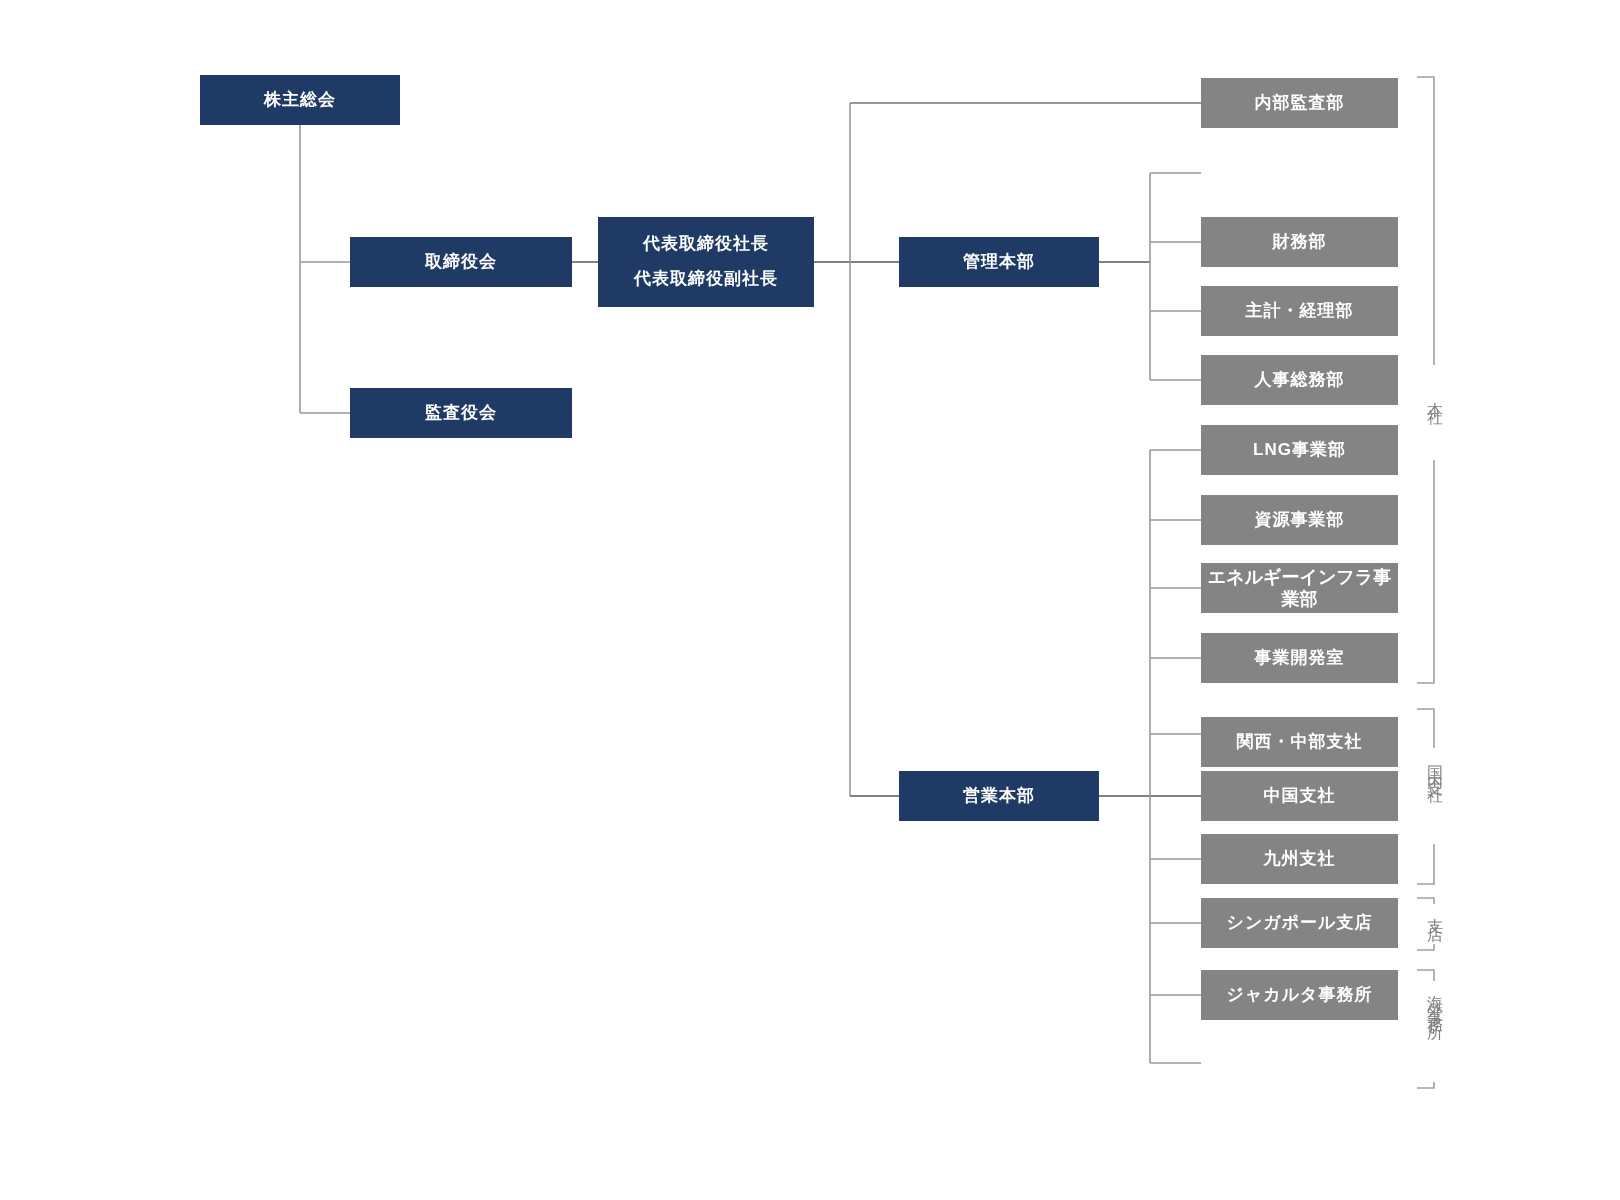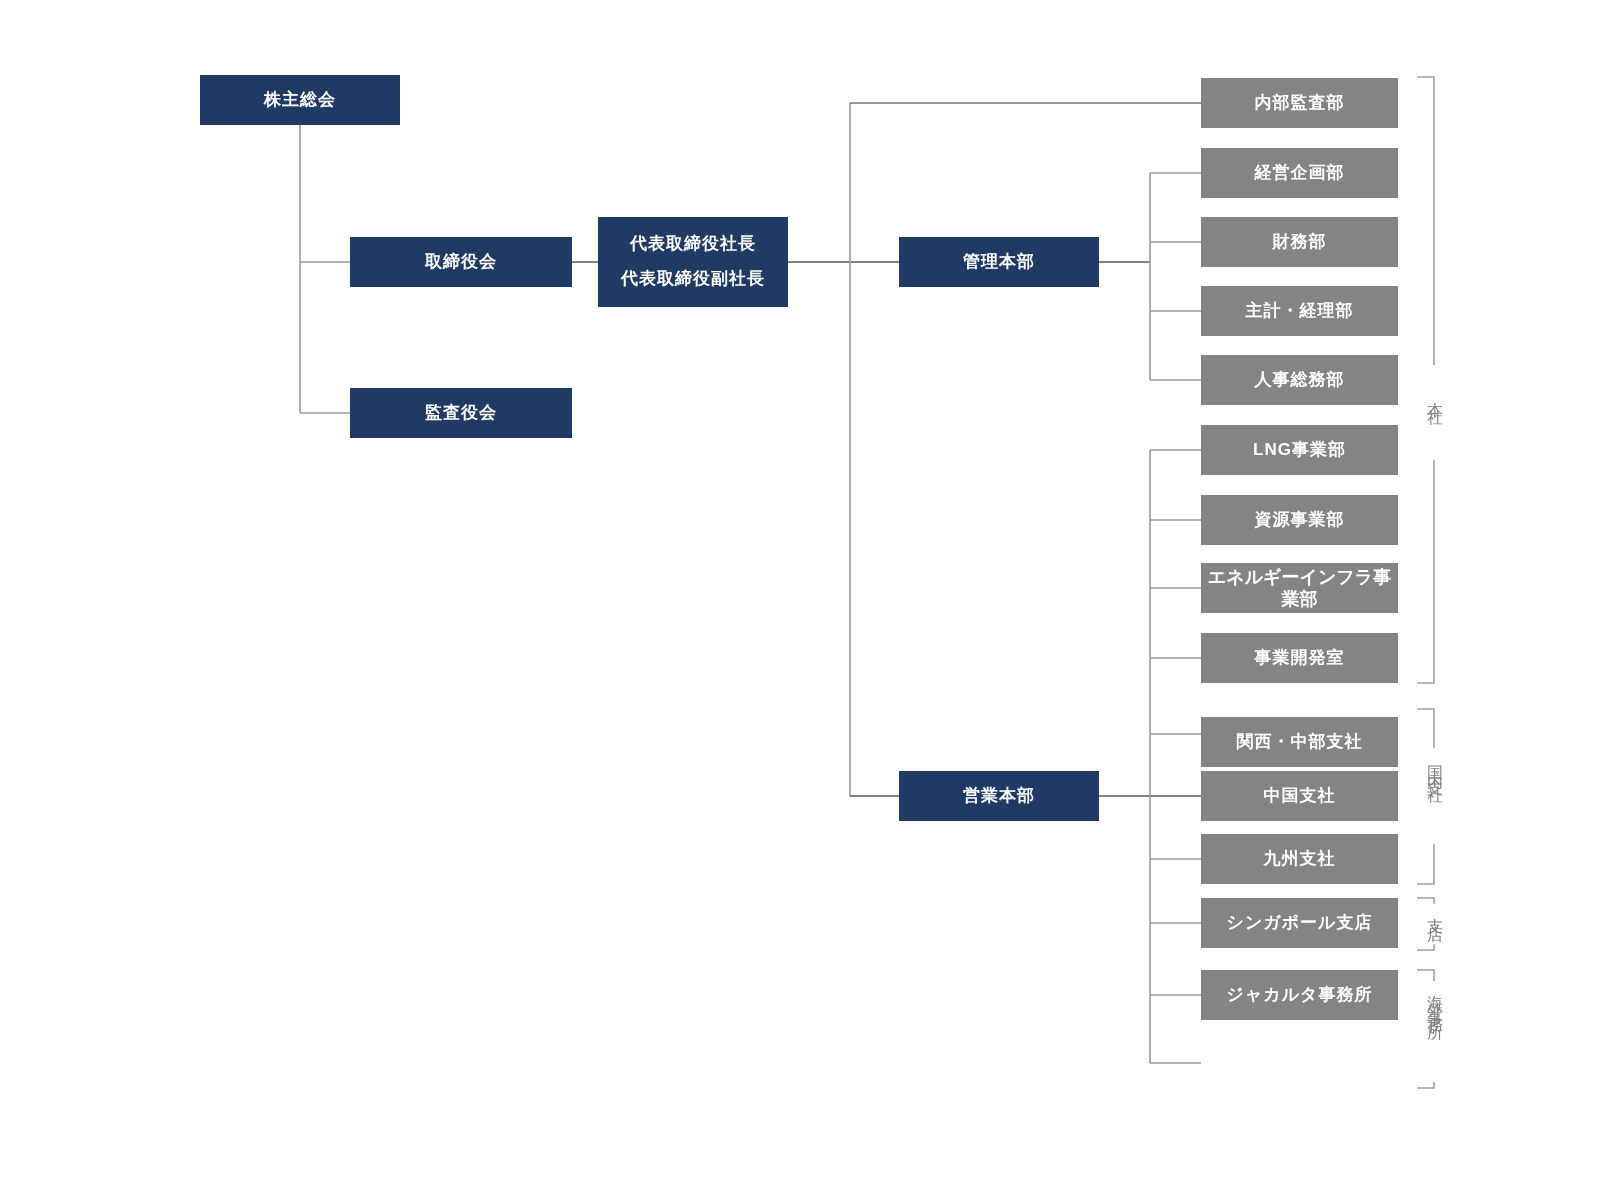--- a/index.html
+++ b/index.html
@@ -26,21 +26,21 @@
   .ln-bracket{stroke:var(--bracket);stroke-width:1.6;fill:none;}
   .box{
     position:absolute;box-sizing:border-box;
     display:flex;flex-direction:column;align-items:center;justify-content:center;
     color:var(--box-text);font-weight:700;font-size:17px;letter-spacing:1px;
     text-align:center;line-height:1.25;
   }
   .navy{background:var(--navy-box);width:222px;height:50px;}
   .gray{background:var(--gray-box);width:197px;height:50px;}
   .navy.wide{width:200px;}
-  .president{width:190px;height:90px;line-height:2.05;}
+  .president{width:216px;height:90px;line-height:2.05;}
   .tight{font-size:18px;letter-spacing:0;}
   .vlabel{
     position:absolute;left:1424px;width:22px;
     writing-mode:vertical-rl;text-orientation:mixed;
     font-size:16px;font-weight:500;letter-spacing:7px;line-height:22px;
     color:var(--label-text);white-space:nowrap;
   }
 </style>
 </head>
 <body>
@@ -109,21 +109,20 @@
     <span>代表取締役社長</span>
     <span>代表取締役副社長</span>
   </div>
 
   <div class="box navy wide" style="left:899px;top:237px">管理本部</div>
 
   <div class="box navy wide" style="left:899px;top:771px">営業本部</div>
 
   <div class="box gray" style="left:1201px;top:78px">内部監査部</div>
 
-  <div class="box gray" style="left:1201px;top:148px">経営企画部</div>
 
   <div class="box gray" style="left:1201px;top:217px">財務部</div>
 
   <div class="box gray" style="left:1201px;top:286px">主計・経理部</div>
 
   <div class="box gray" style="left:1201px;top:355px">人事総務部</div>
 
   <div class="box gray" style="left:1201px;top:425px">LNG事業部</div>
 
   <div class="box gray" style="left:1201px;top:495px">資源事業部</div>

